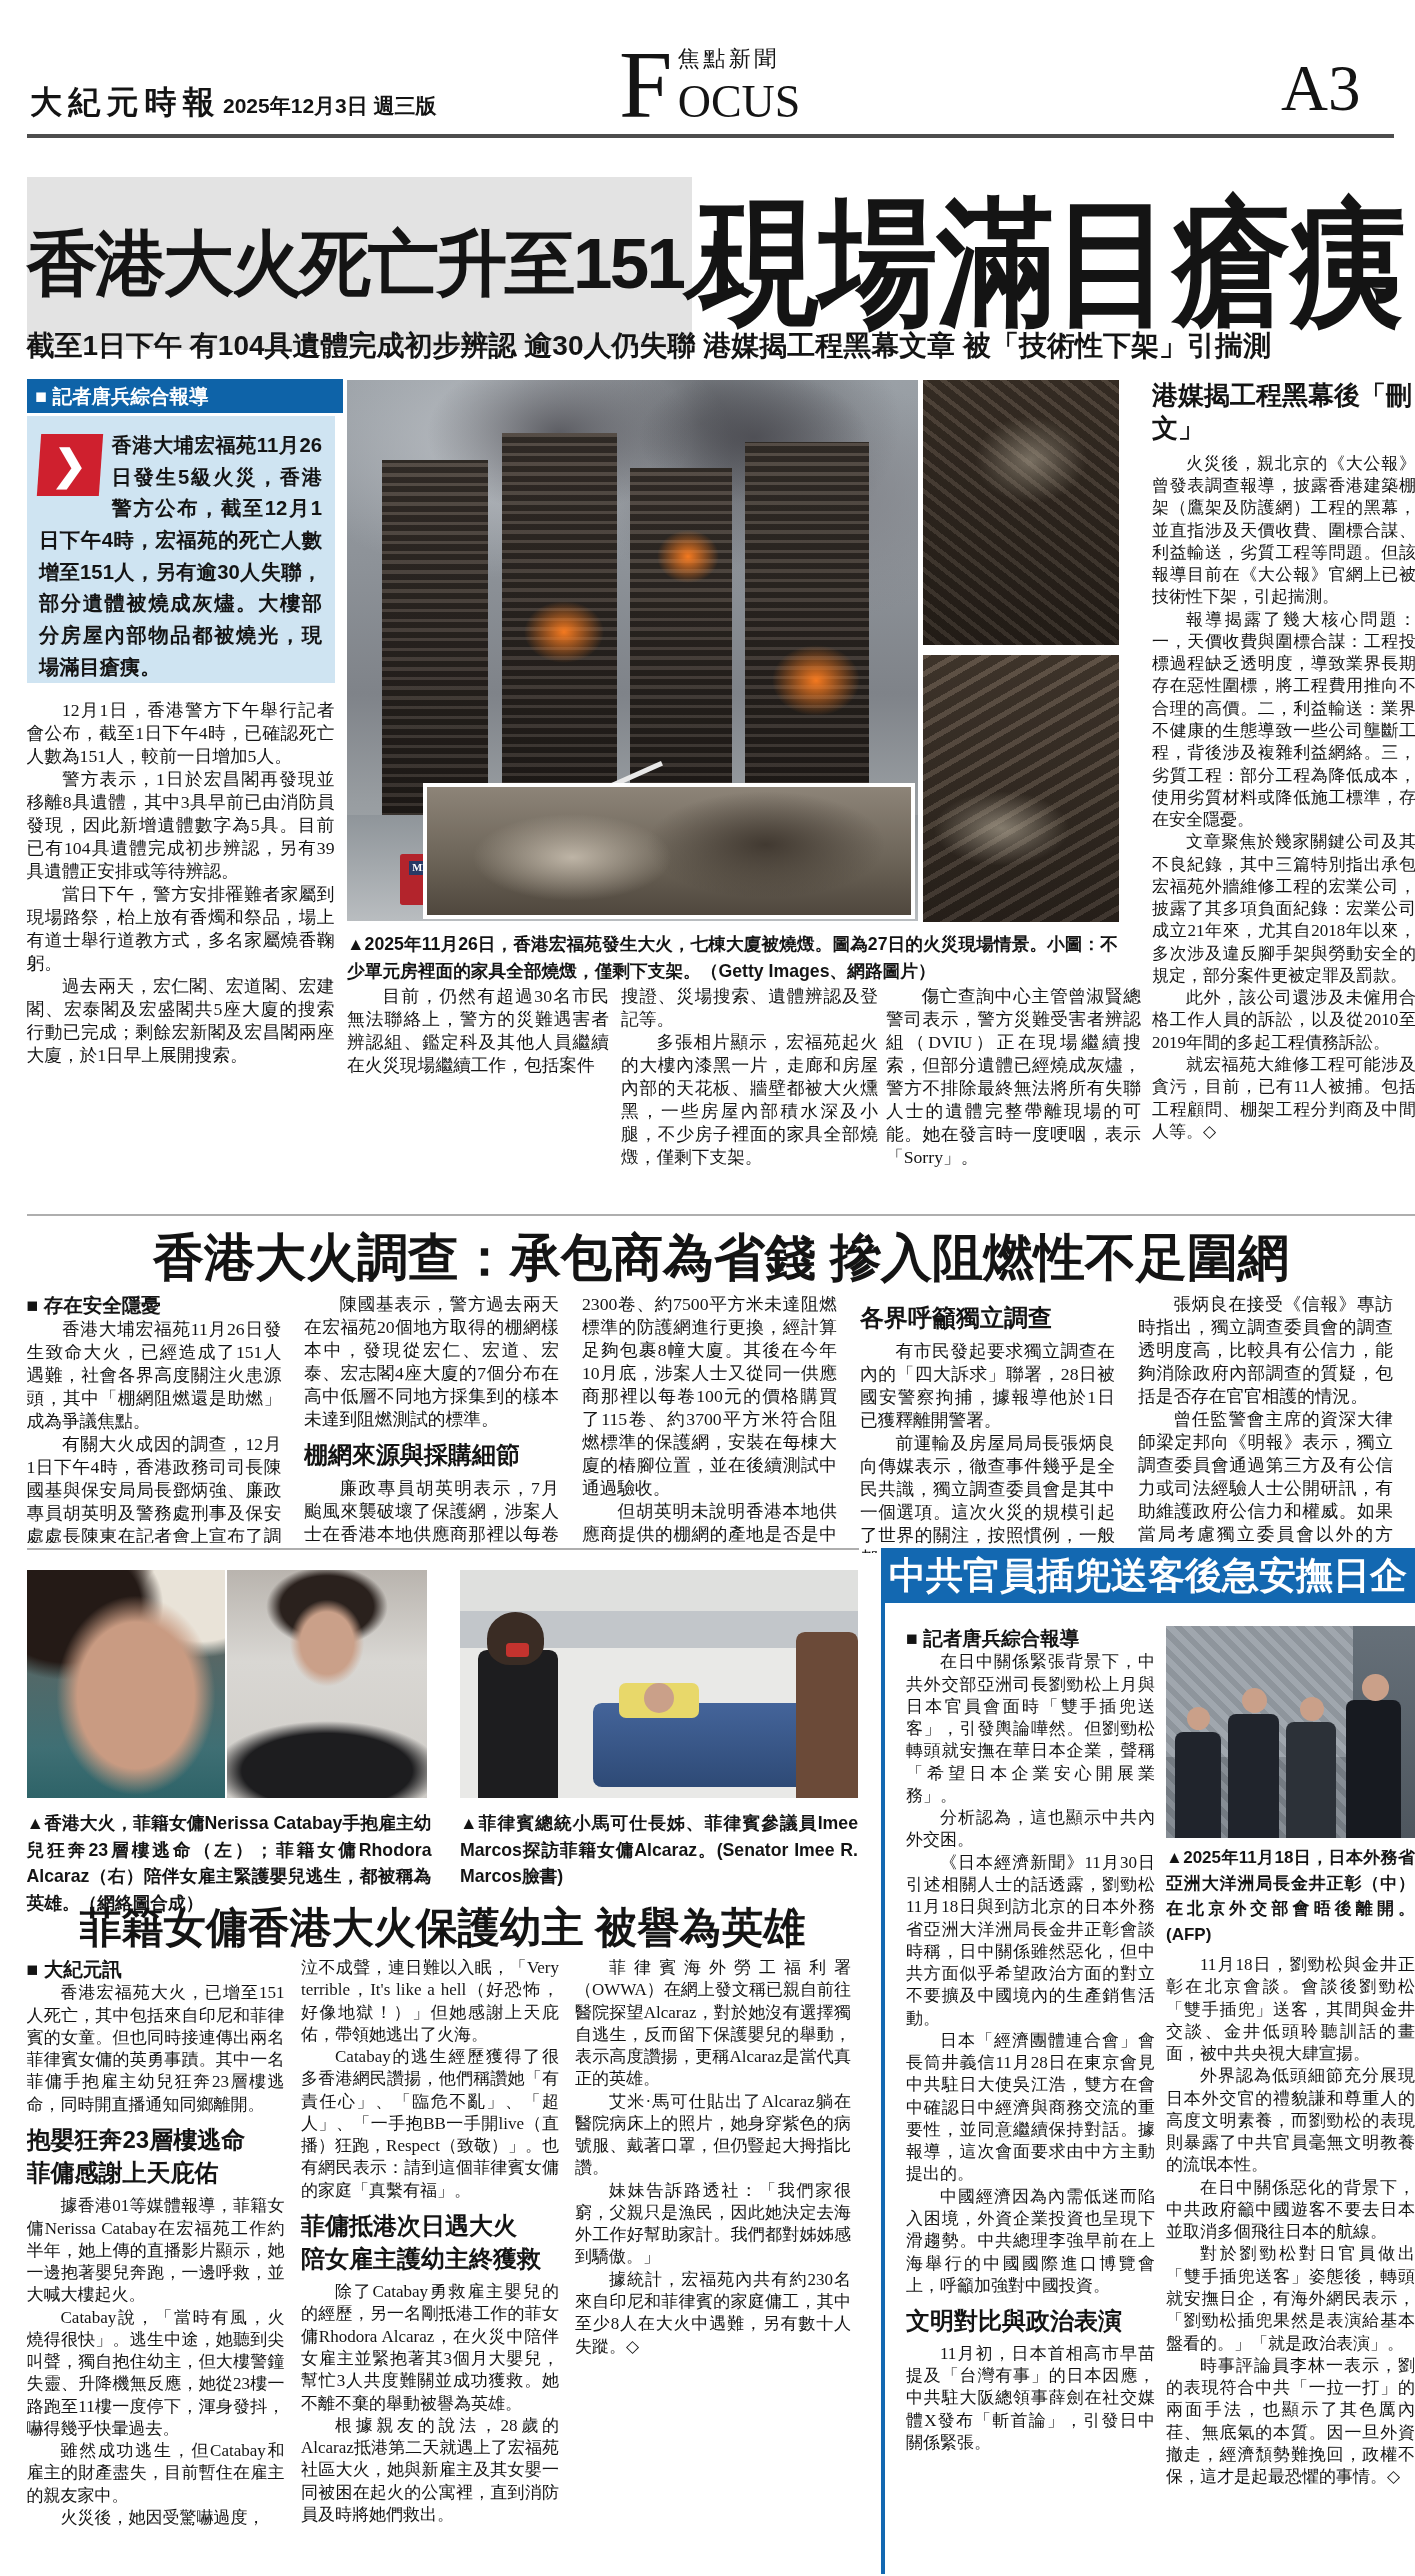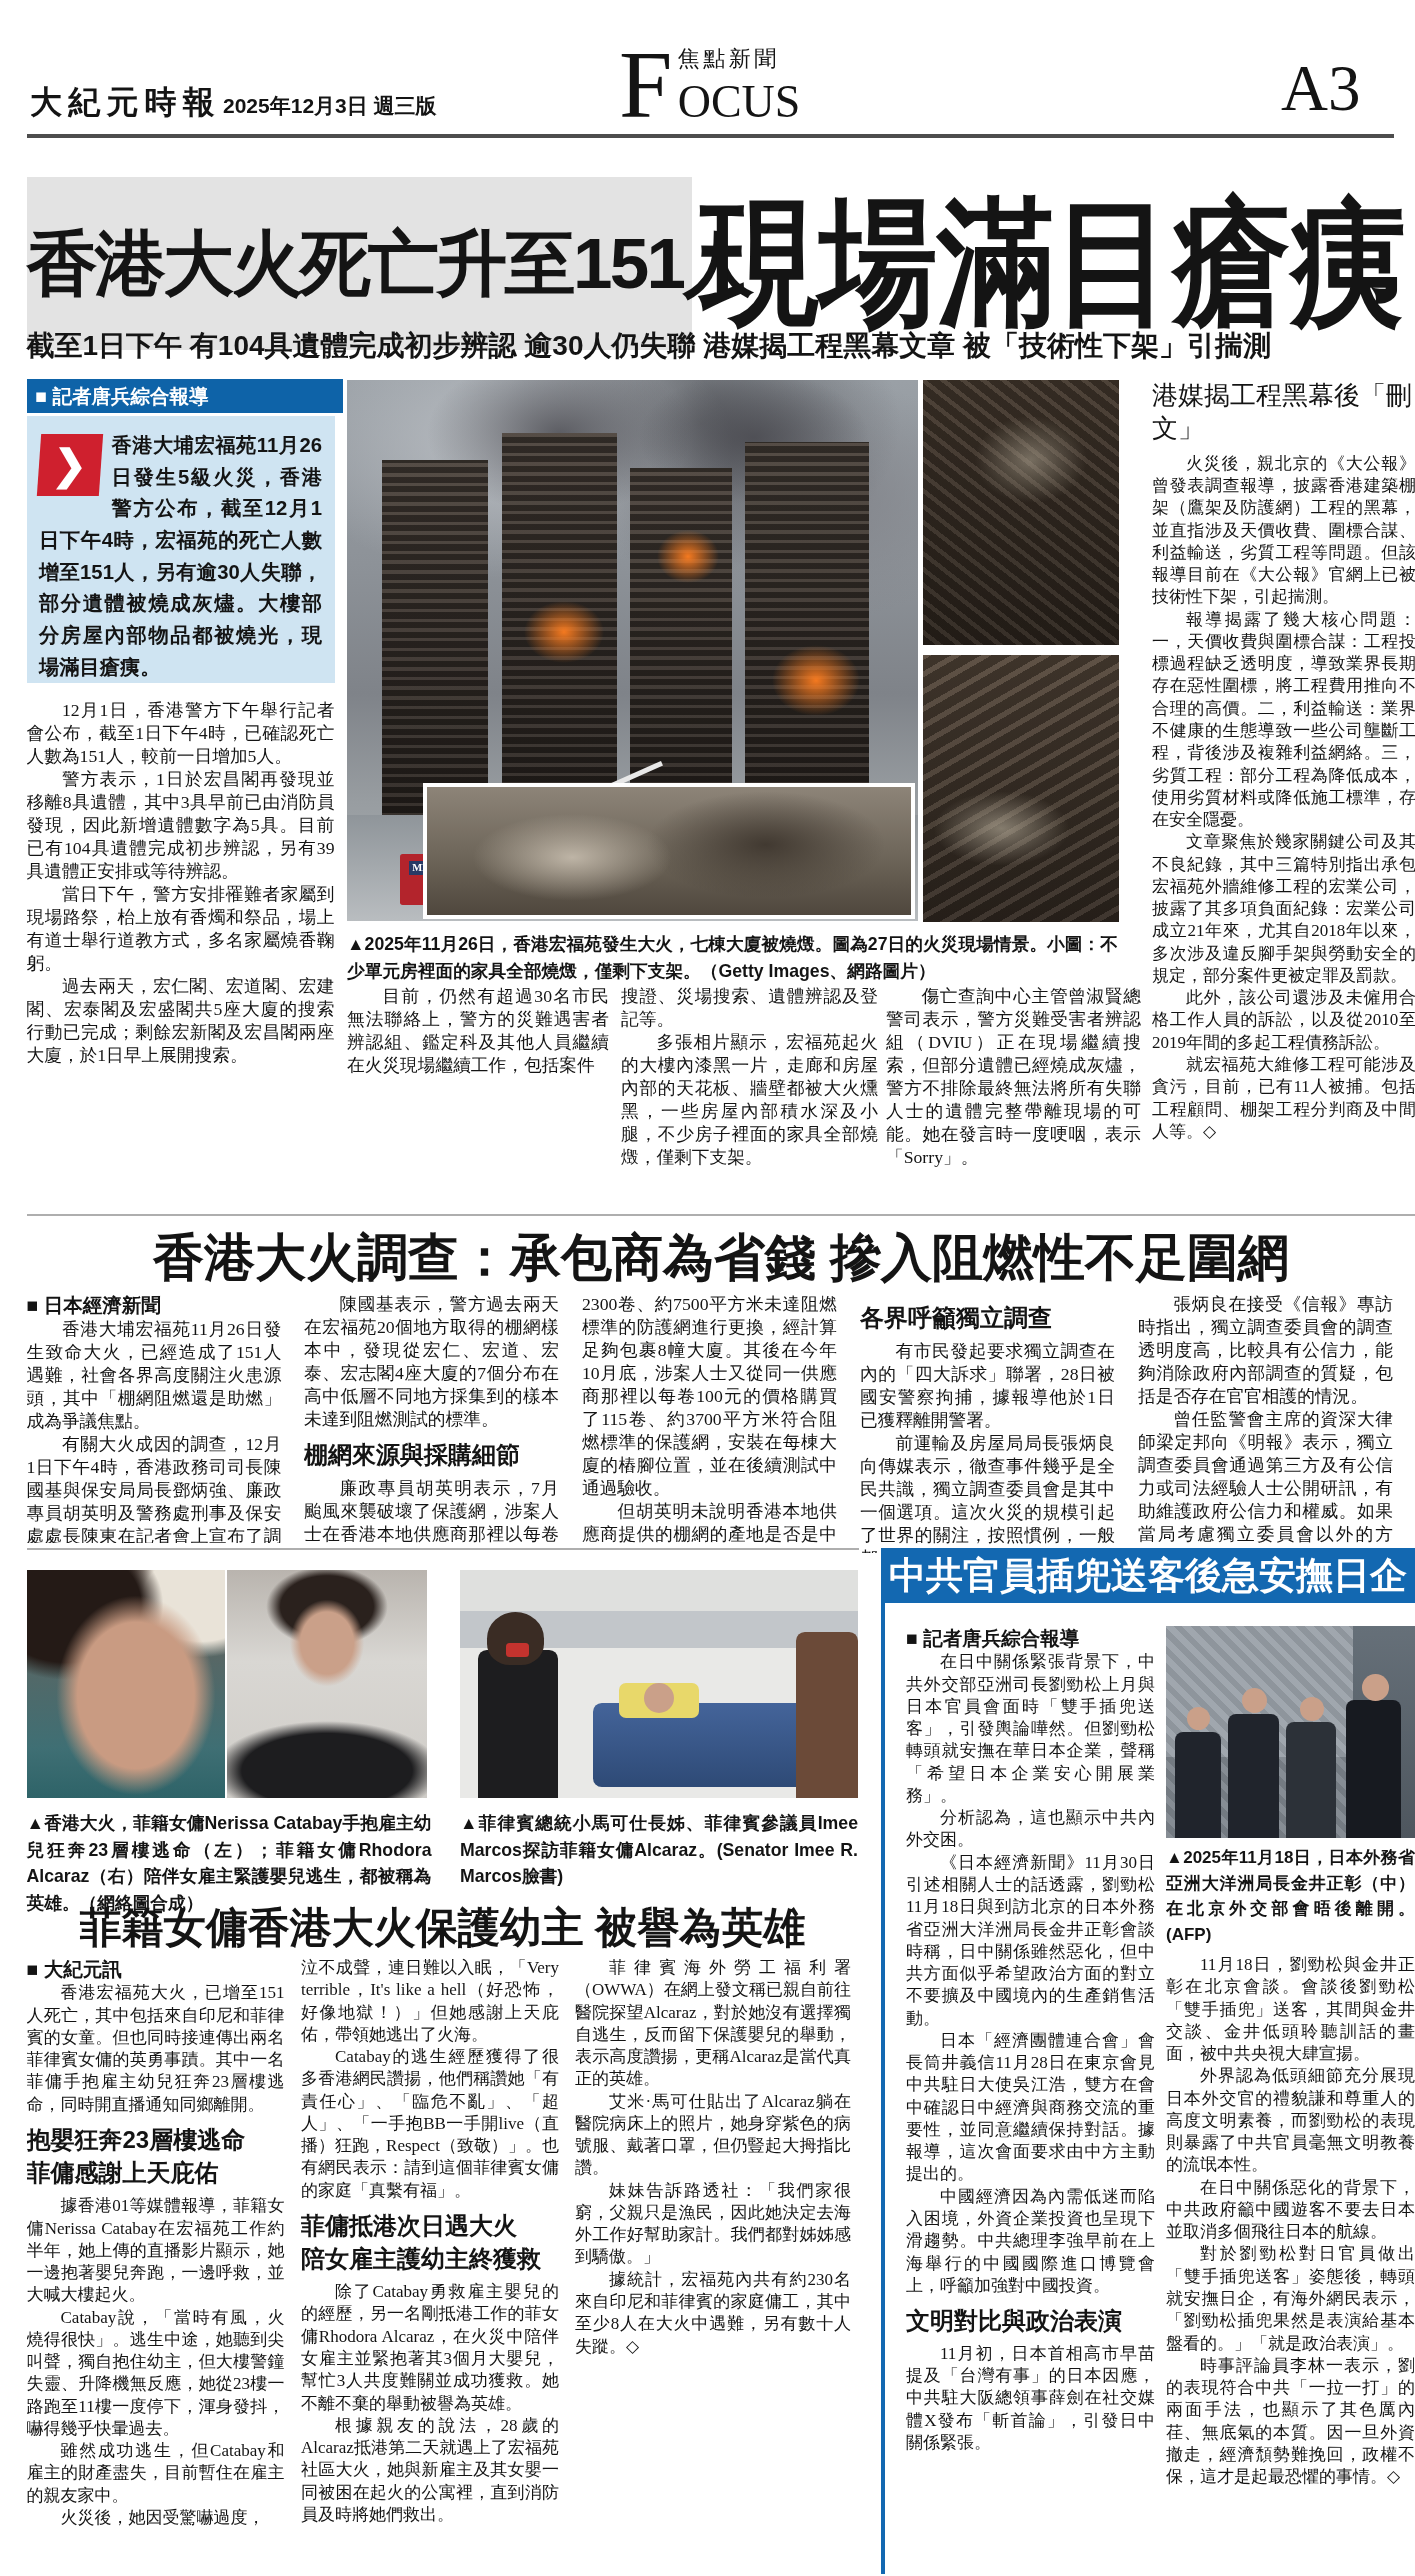--- a/index.html
+++ b/index.html
@@ -29,21 +29,21 @@
   .hl-left{font-weight:900;font-size:71px;letter-spacing:-2.7px;line-height:173px;white-space:nowrap;text-align:center;}
   .hl-right{font-weight:900;font-size:131px;line-height:186px;white-space:nowrap;transform:scaleX(.9) scaleY(1.05);transform-origin:left center;}
   .subhead{font-weight:900;font-size:28px;white-space:nowrap;}
   
   .bylinebar{background:#0e63a8;color:#fff;font-weight:900;font-size:19.5px;line-height:34px;padding-left:8.8px;}
   .leadbox{background:#cfe4f2;padding:14px 12.4px;box-sizing:border-box;overflow:hidden;}
   .leadtxt{font-size:20.3px;font-weight:700;line-height:1.56;text-align:justify;}
   .arrowicon{float:left;width:62px;height:62px;background:#cf202e;margin:3.5px 10.6px 3.5px 0;
              display:flex;align-items:center;justify-content:center;transform:skewX(-4deg);}
   .arrowicon span{color:#fff;font-size:41px;font-weight:900;line-height:1;}
-  .sidebarhead{font-weight:400;font-size:26px;line-height:1.25;}
+  .sidebarhead{font-weight:700;font-size:26px;line-height:1.25;}
   
   .a4bar{background:#1368b1;color:#fff;font-weight:900;font-size:37px;line-height:55px;text-align:center;white-space:nowrap;}
   .a4rule{background:#1368b1;}
   
   .ph{position:absolute;overflow:hidden;}
   .fire-main{background:
      radial-gradient(301px 177px at 28% 12%,rgba(188,192,197,.95),rgba(188,192,197,0) 75%),
      radial-gradient(265px 195px at 62% 8%,rgba(90,92,97,.92),rgba(90,92,97,0) 75%),
      radial-gradient(212px 159px at 85% 22%,rgba(130,132,138,.9),rgba(130,132,138,0) 75%),
      linear-gradient(180deg,#9aa0a6 0%,#8d9298 34%,#7f8389 58%,#989da1 78%,#aab0b4 100%);}
@@ -173,21 +173,21 @@
       <p class="p">文章聚焦於幾家關鍵公司及其不良紀錄，其中三篇特別指出承包宏福苑外牆維修工程的宏業公司，披露了其多項負面紀錄：宏業公司成立21年來，尤其自2018年以來，多次涉及違反腳手架與勞動安全的規定，部分案件更被定罪及罰款。</p>
       <p class="p">此外，該公司還涉及未僱用合格工作人員的訴訟，以及從2010至2019年間的多起工程債務訴訟。</p>
       <p class="p">就宏福苑大維修工程可能涉及貪污，目前，已有11人被捕。包括工程顧問、棚架工程分判商及中間人等。◇</p>
     </div>
   </div>
 
   <div class="abs thinrule" style="left:26.5px;top:1214px;width:1389px;"></div>
 
   <div class="abs sans" style="left:26.5px;top:1224px;width:1389px;text-align:center;font-weight:900;font-size:51px;white-space:nowrap;">香港大火調查：承包商為省錢 摻入阻燃性不足圍網</div>
   <div class="abs colbox bodytxt" style="left:26.5px;top:1293px;width:255px;height:250px;">
-    <div class="byline sans">■ 日本經濟新聞</div>
+    <div class="byline sans">■ 存在安全隱憂</div>
     <p class="p">香港大埔宏福苑11月26日發生致命大火，已經造成了151人遇難，社會各界高度關注火患源頭，其中「棚網阻燃還是助燃」成為爭議焦點。</p>
     <p class="p">有關大火成因的調查，12月1日下午4時，香港政務司司長陳國基與保安局局長鄧炳強、廉政專員胡英明及警務處刑事及保安處處長陳東在記者會上宣布了調查進展。</p>
   </div>
   <div class="abs colbox bodytxt" style="left:304px;top:1293px;width:255px;height:250px;">
     <p class="p">陳國基表示，警方過去兩天在宏福苑20個地方取得的棚網樣本中，發現從宏仁、宏道、宏泰、宏志閣4座大廈的7個分布在高中低層不同地方採集到的樣本未達到阻燃測試的標準。</p>
     <div class="colsub sans">棚網來源與採購細節</div>
     <p class="p">廉政專員胡英明表示，7月颱風來襲破壞了保護網，涉案人士在香港本地供應商那裡以每卷54元（港幣，下同）的價格購買了</p>
   </div>
   <div class="abs colbox bodytxt" style="left:582px;top:1293px;width:255px;height:250px;">
     <p class="p cont">2300卷、約7500平方米未達阻燃標準的防護網進行更換，經計算足夠包裹8幢大廈。其後在今年10月底，涉案人士又從同一供應商那裡以每卷100元的價格購買了115卷、約3700平方米符合阻燃標準的保護網，安裝在每棟大廈的樁腳位置，並在後續測試中通過驗收。</p>

